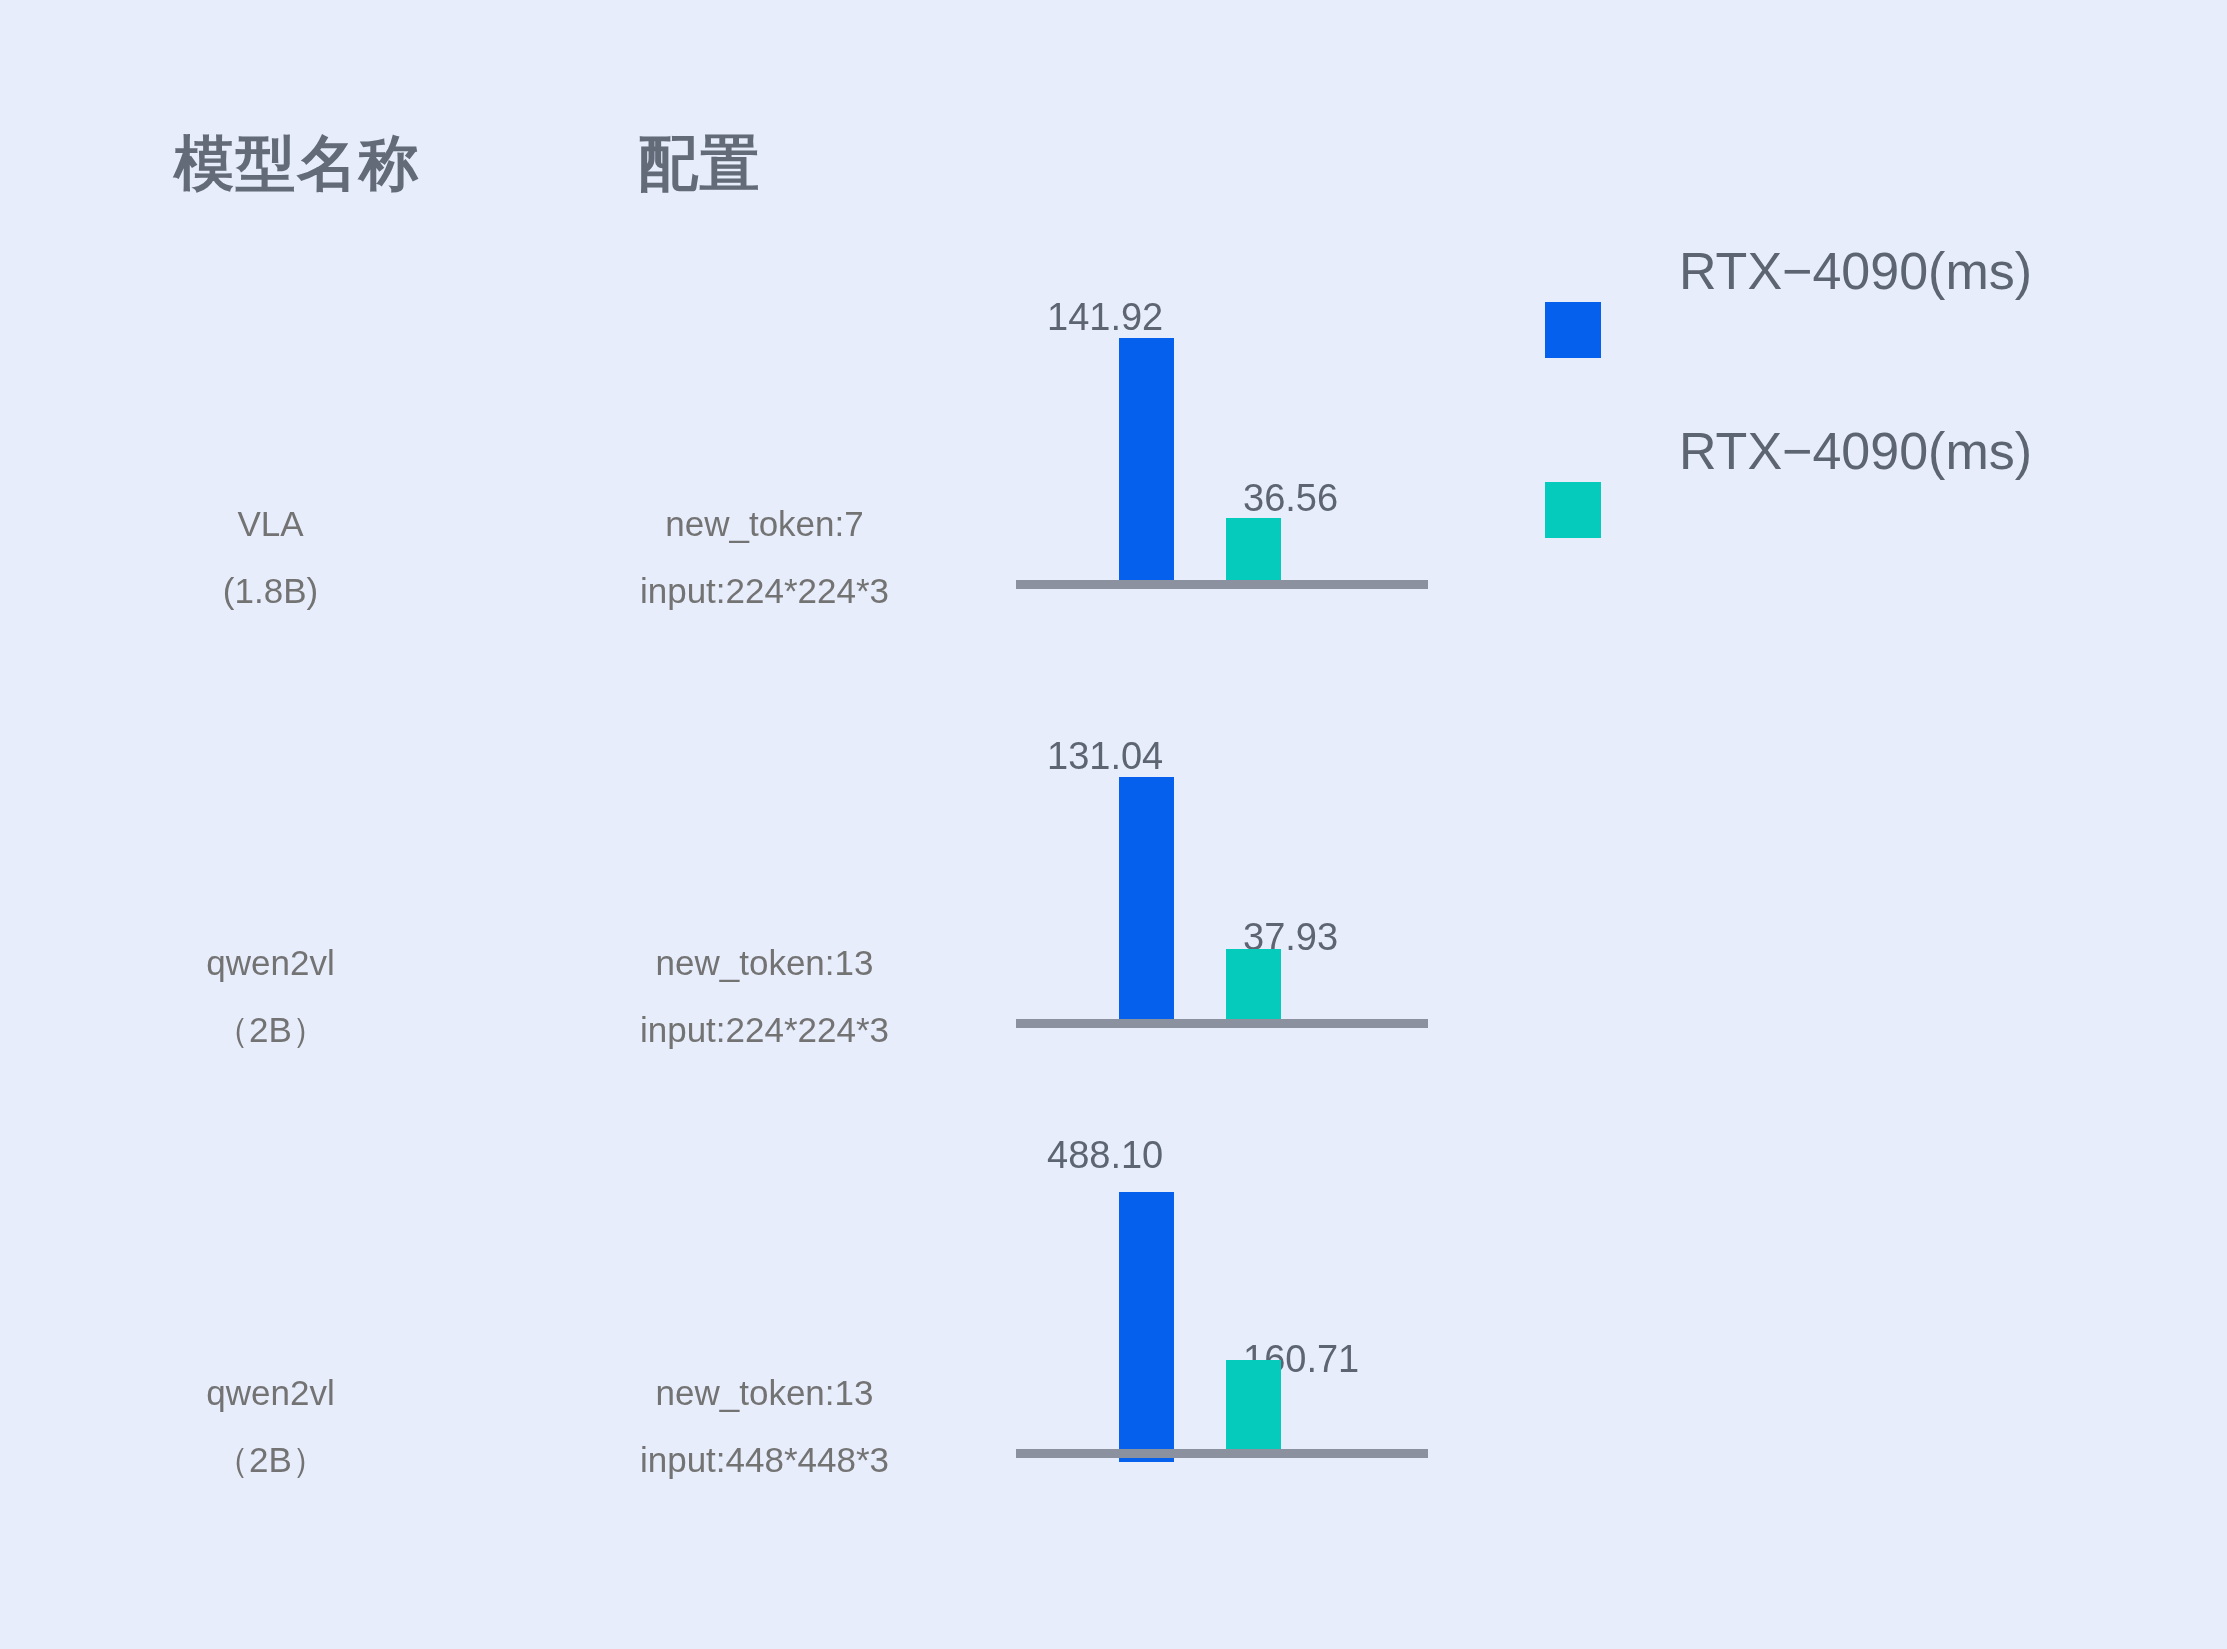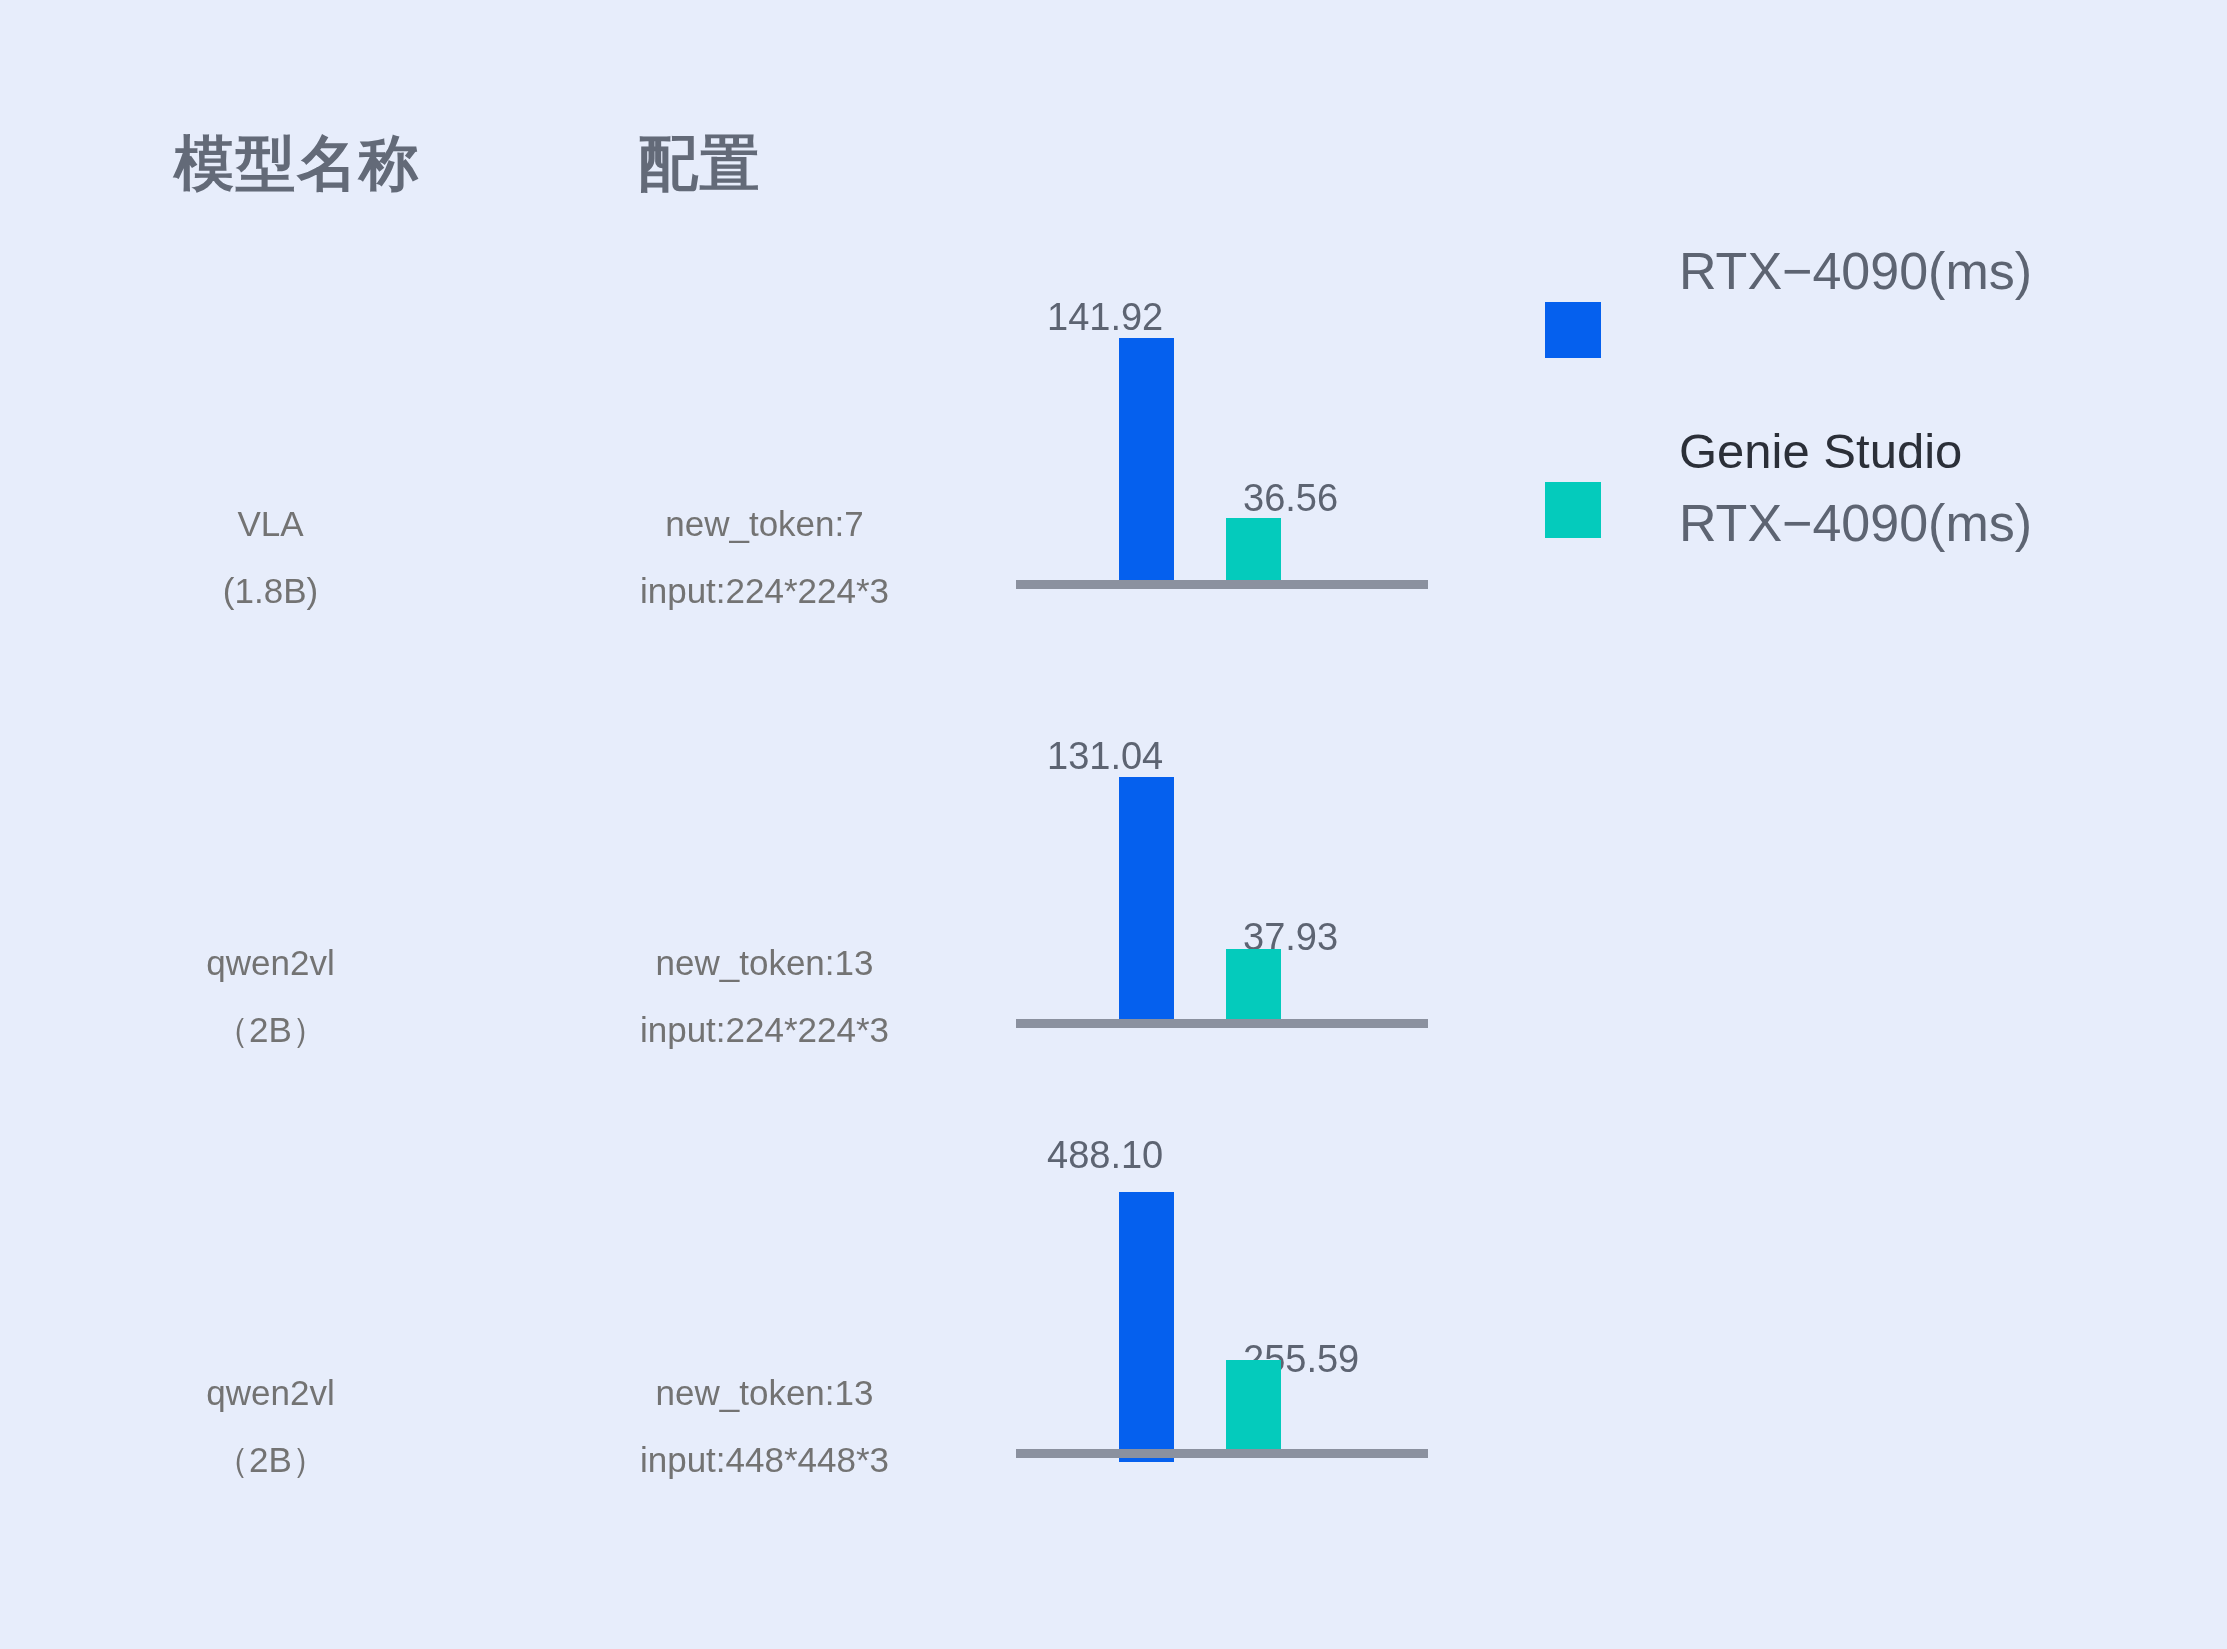--- a/index.html
+++ b/index.html
@@ -205,37 +205,36 @@
     <div class="cell-text cell-model">
       <span class="line1">qwen2vl</span>
       <span class="line2">（2B）</span>
     </div>
     <div class="cell-text cell-config">
       <span class="line1">new_token:13</span>
       <span class="line2">input:448*448*3</span>
     </div>
     <div class="chart">
       <div class="bar-value value-primary" style="bottom:345px">488.10</div>
-      <div class="bar-value value-secondary" style="bottom:141px">255.59</div>
+      <div class="bar-value value-secondary" style="bottom:141px">160.71</div>
       <div class="bar bar-primary" style="height:270px"></div>
       <div class="bar bar-secondary" style="height: 89px;"></div>
       <div class="baseline"></div>
     </div>
   </div>
 
 </div>
 
 <div class="legend">
   <div class="legend-item legend-item-0">
     <div class="legend-swatch"></div>
     <div class="legend-text">
       <div class="legend-sub">RTX−4090(ms)</div>
     </div>
   </div>
   <div class="legend-item legend-item-1">
     <div class="legend-swatch"></div>
     <div class="legend-text">
-      <div class="legend-title">Genie Studio</div>
       <div class="legend-sub">RTX−4090(ms)</div>
     </div>
   </div>
 </div>
 
 
 </body></html>

